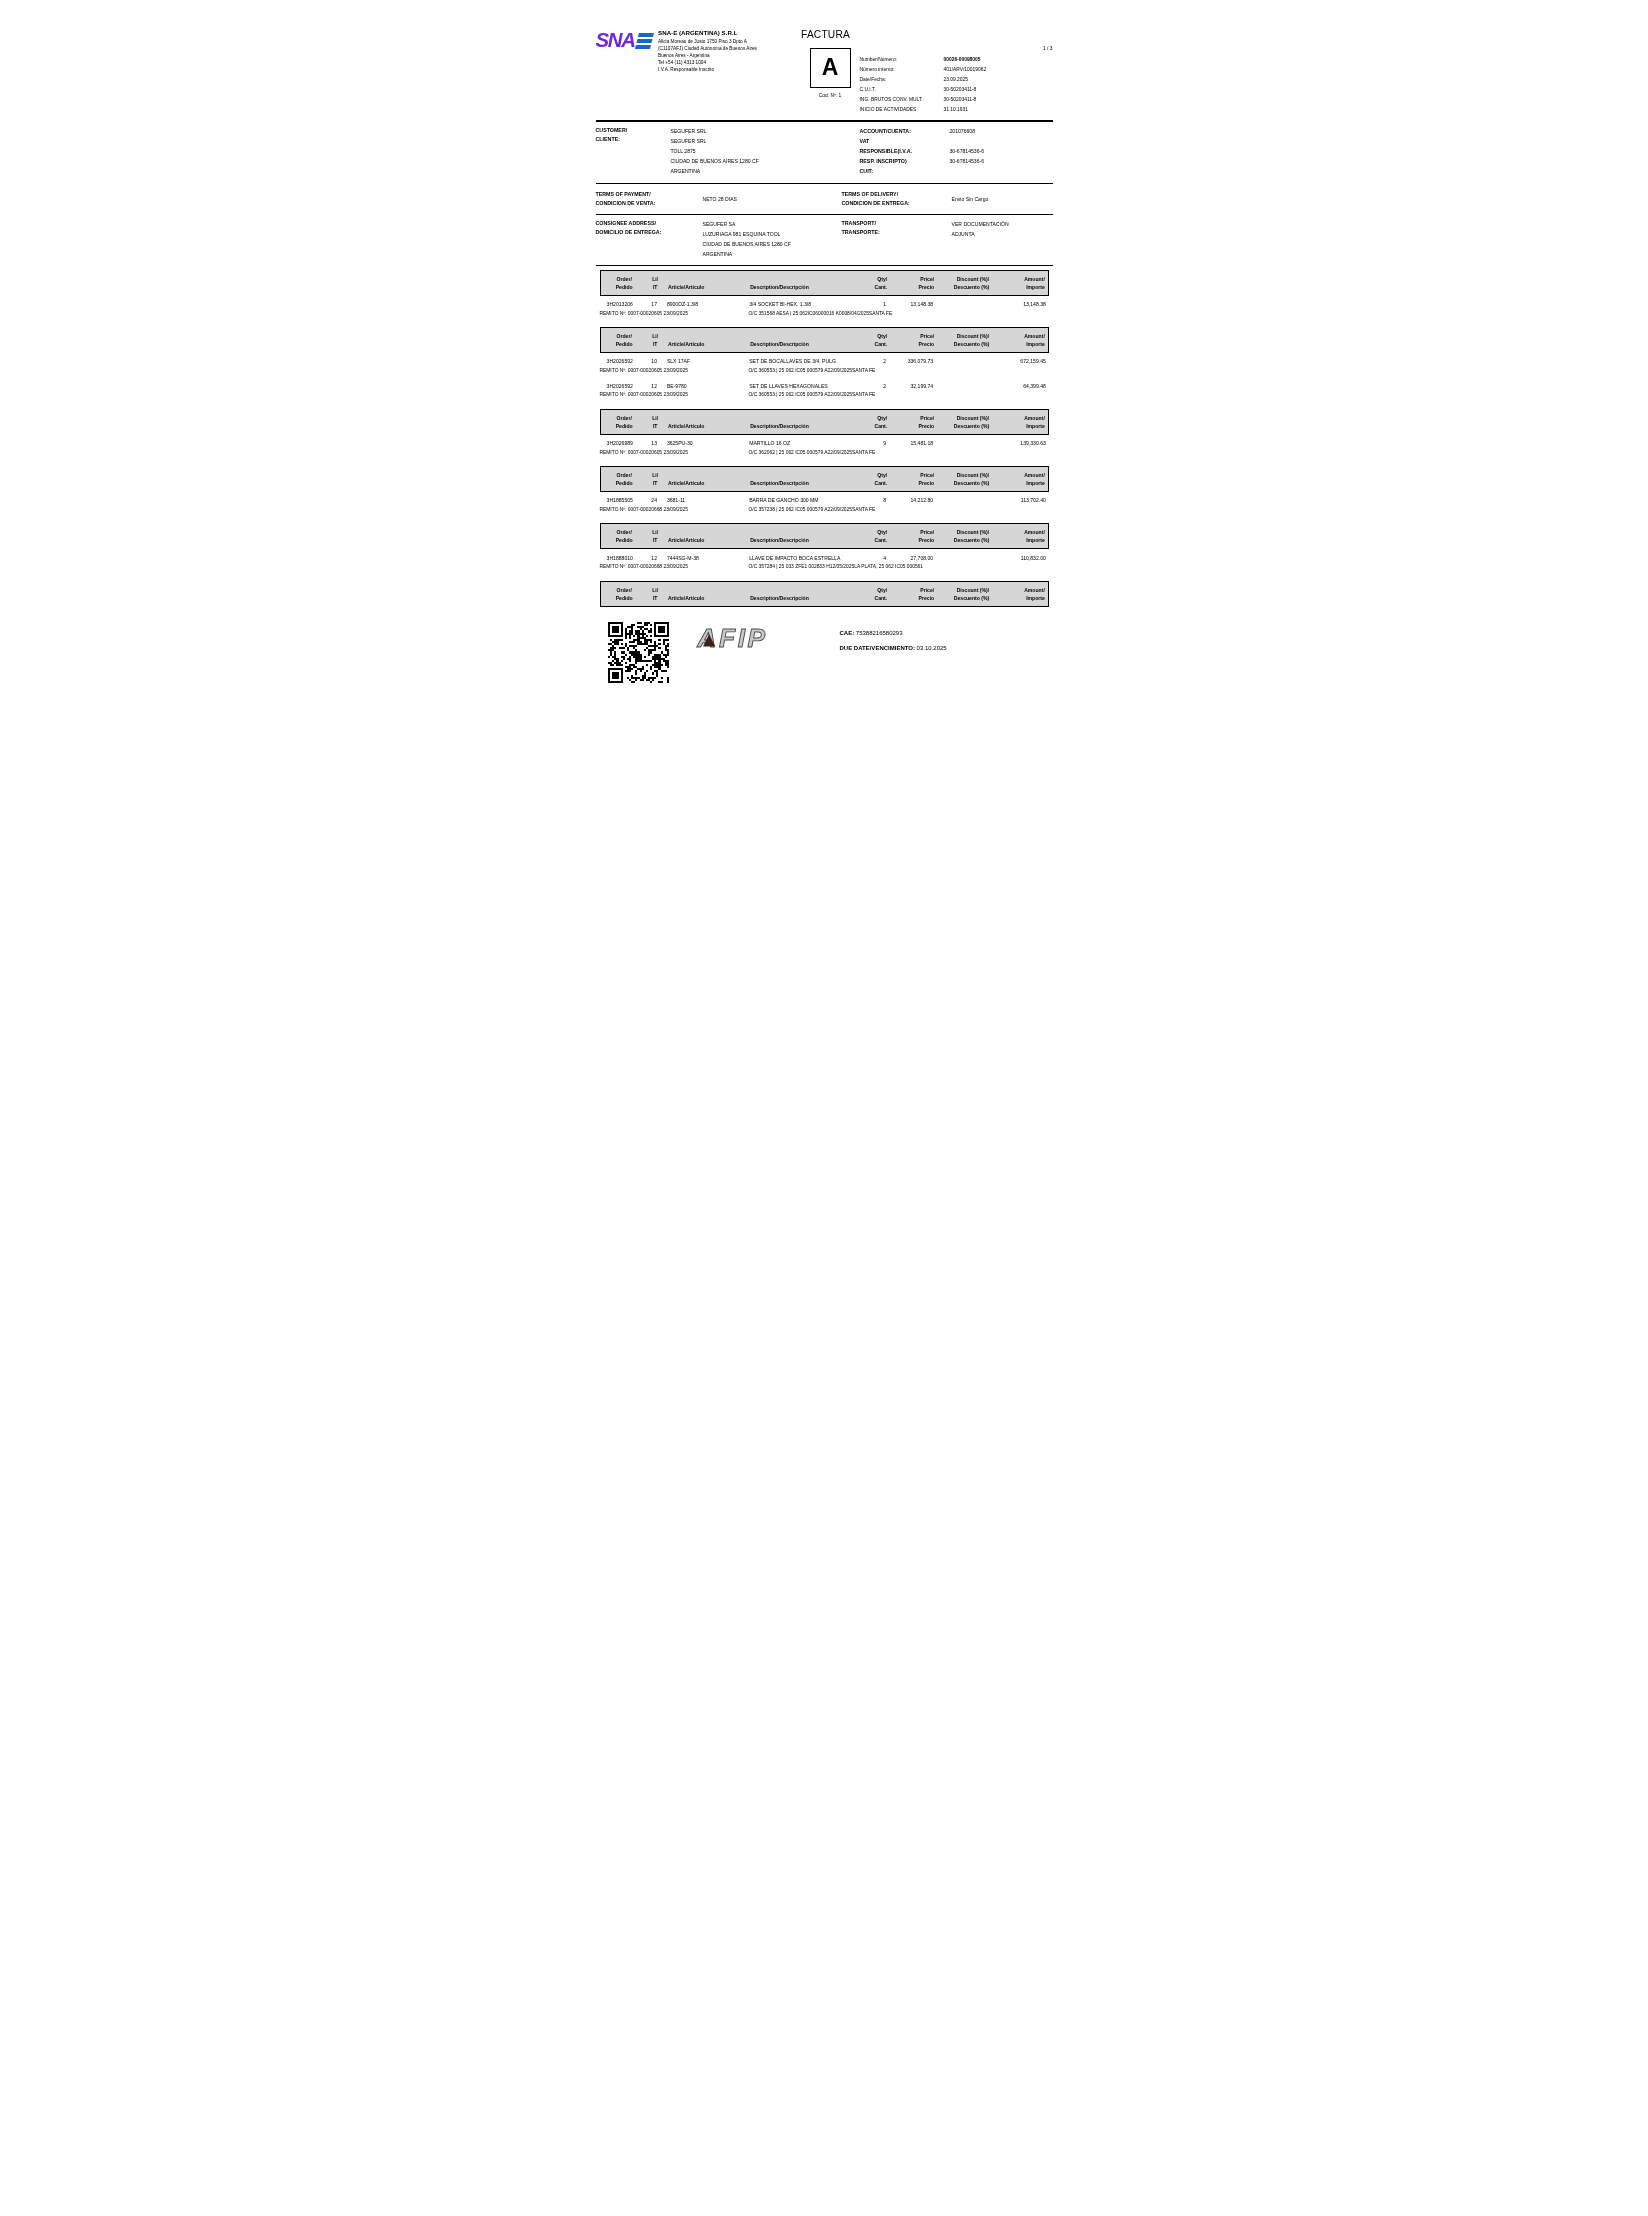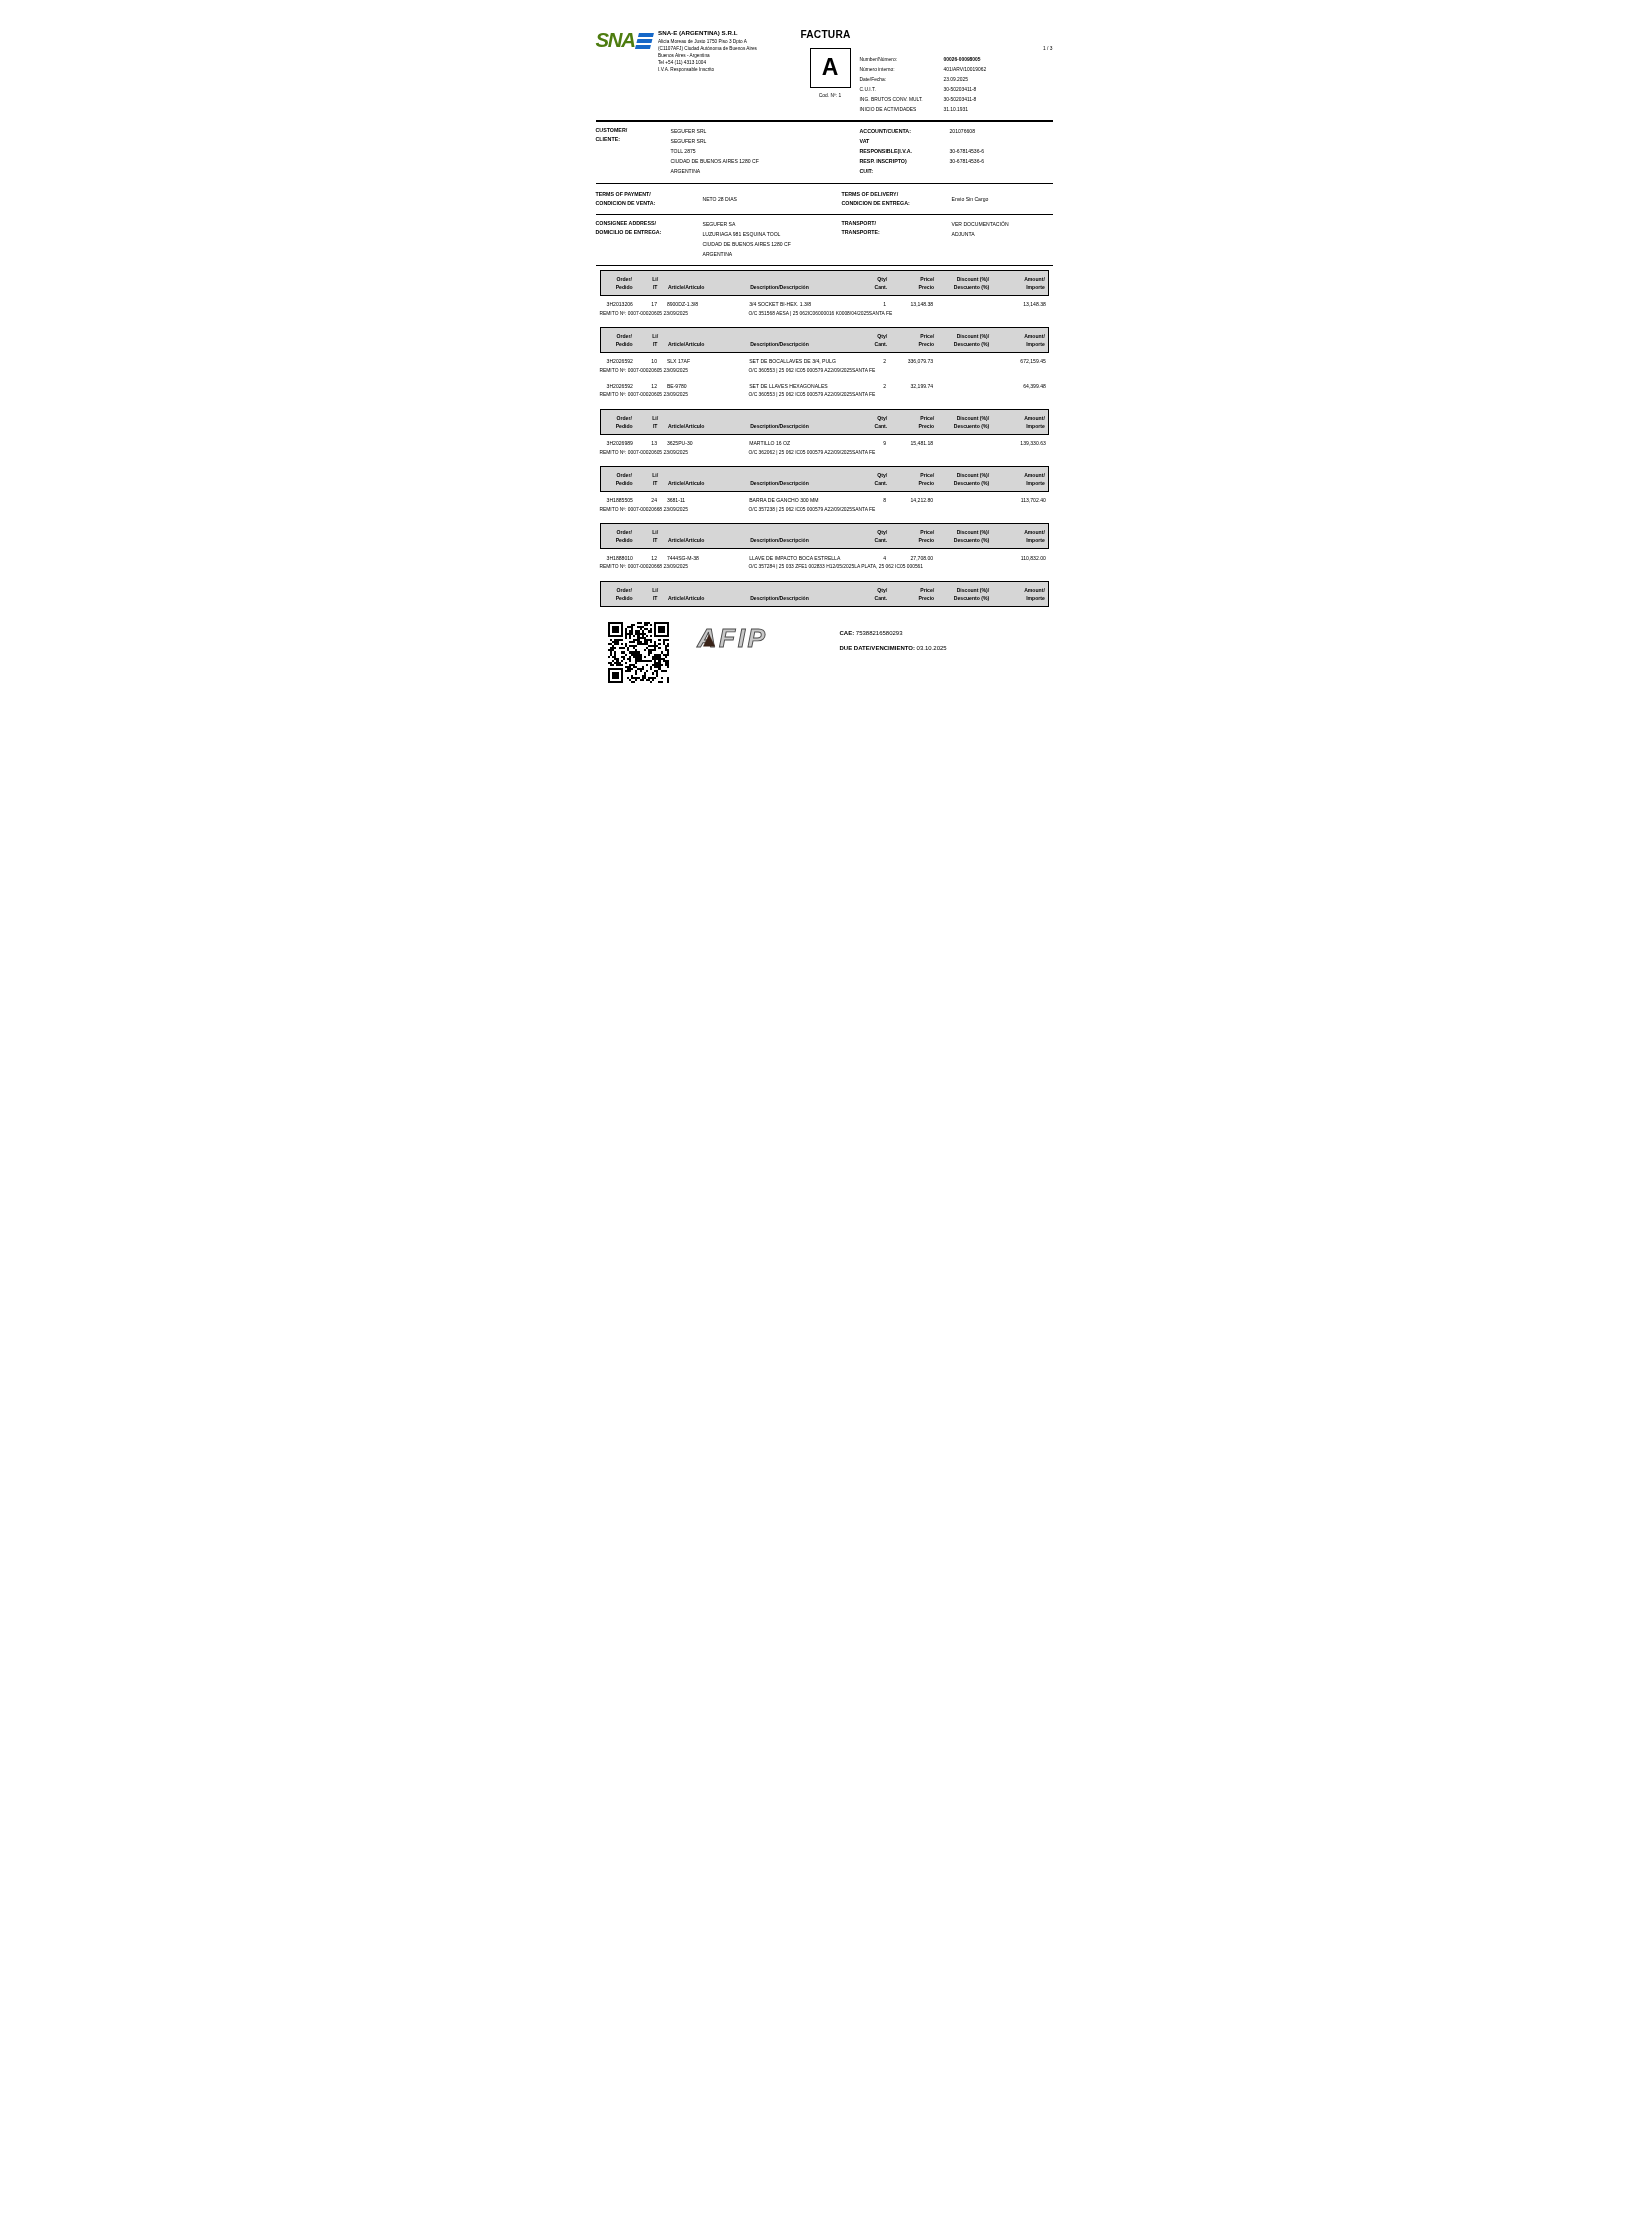--- a/index.html
+++ b/index.html
@@ -4,26 +4,26 @@
 <title>FACTURA</title>
 <style>
   *{box-sizing:border-box;margin:0;padding:0}
   html,body{background:#fff}
   body{font-family:"Liberation Sans",sans-serif;color:#000;font-size:5.1px}
   .page{width:495px;min-height:700px;margin:0 auto;padding:13.3px 19px 17.7px;position:relative;background:#fff}
 
   
   .header{position:relative;height:92px}
   .doc-title{position:absolute;left:146px;top:0.9px;width:168px;text-align:center;
-             font-size:10.2px;font-weight:bold;letter-spacing:0.2px}
+             font-size:10.2px;font-weight:normal;letter-spacing:0.2px}
   .page-num{position:absolute;right:0;top:17.7px;font-size:4.9px}
   .company-block{display:flex;gap:6.2px;margin-top:15px;width:205px}
   .logo{display:flex;align-items:flex-start;padding-top:2.7px}
   .logo-sna{font-size:20.4px;font-weight:800;font-style:italic;letter-spacing:-1.3px;
-            color:#4d7c0f;line-height:.9}
+            color:#6d28d9;line-height:.9}
   .logo-e{display:inline-flex;flex-direction:column;gap:1.8px;margin-left:2.2px;margin-top:2.2px;
           transform:skewX(-14deg)}
   .logo-e i{display:block;width:15px;height:4px;background:#1668c8}
   .company-info{padding-top:0.9px}
   .company-name{font-size:6.2px;font-weight:bold;margin-bottom:2.7px}
   .company-address div{font-size:4.7px;line-height:6.9px}
   .typebox-col{position:absolute;left:200px;top:19.5px;width:69px;text-align:center}
   .typebox{width:41px;height:40px;border:1.3px solid #000;margin:0 auto;display:flex;
            align-items:center;justify-content:center;font-size:23px;font-weight:bold}
   .typebox-code{margin-top:4.9px;font-size:4.9px}

